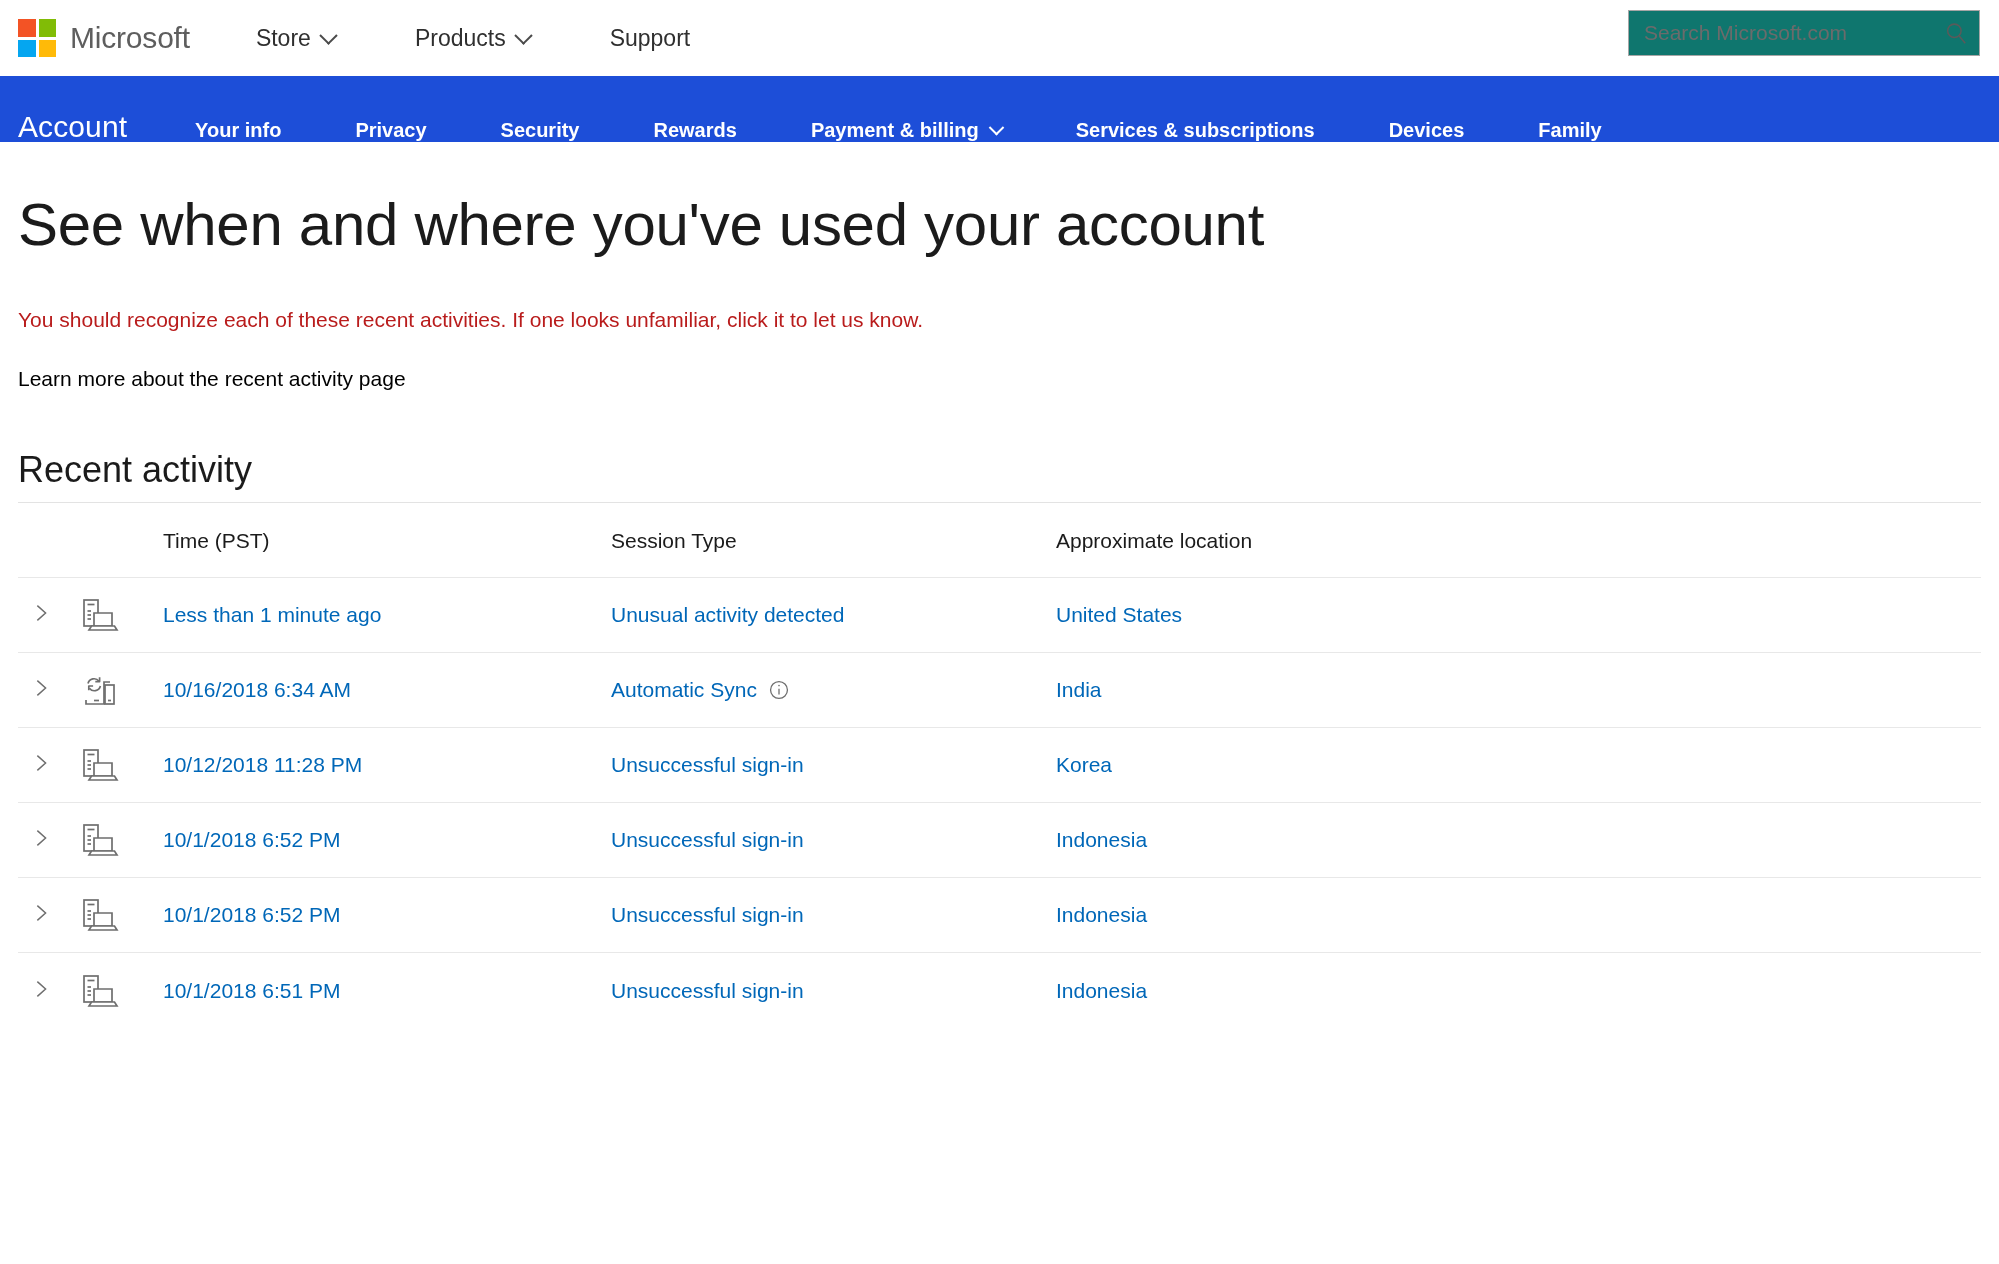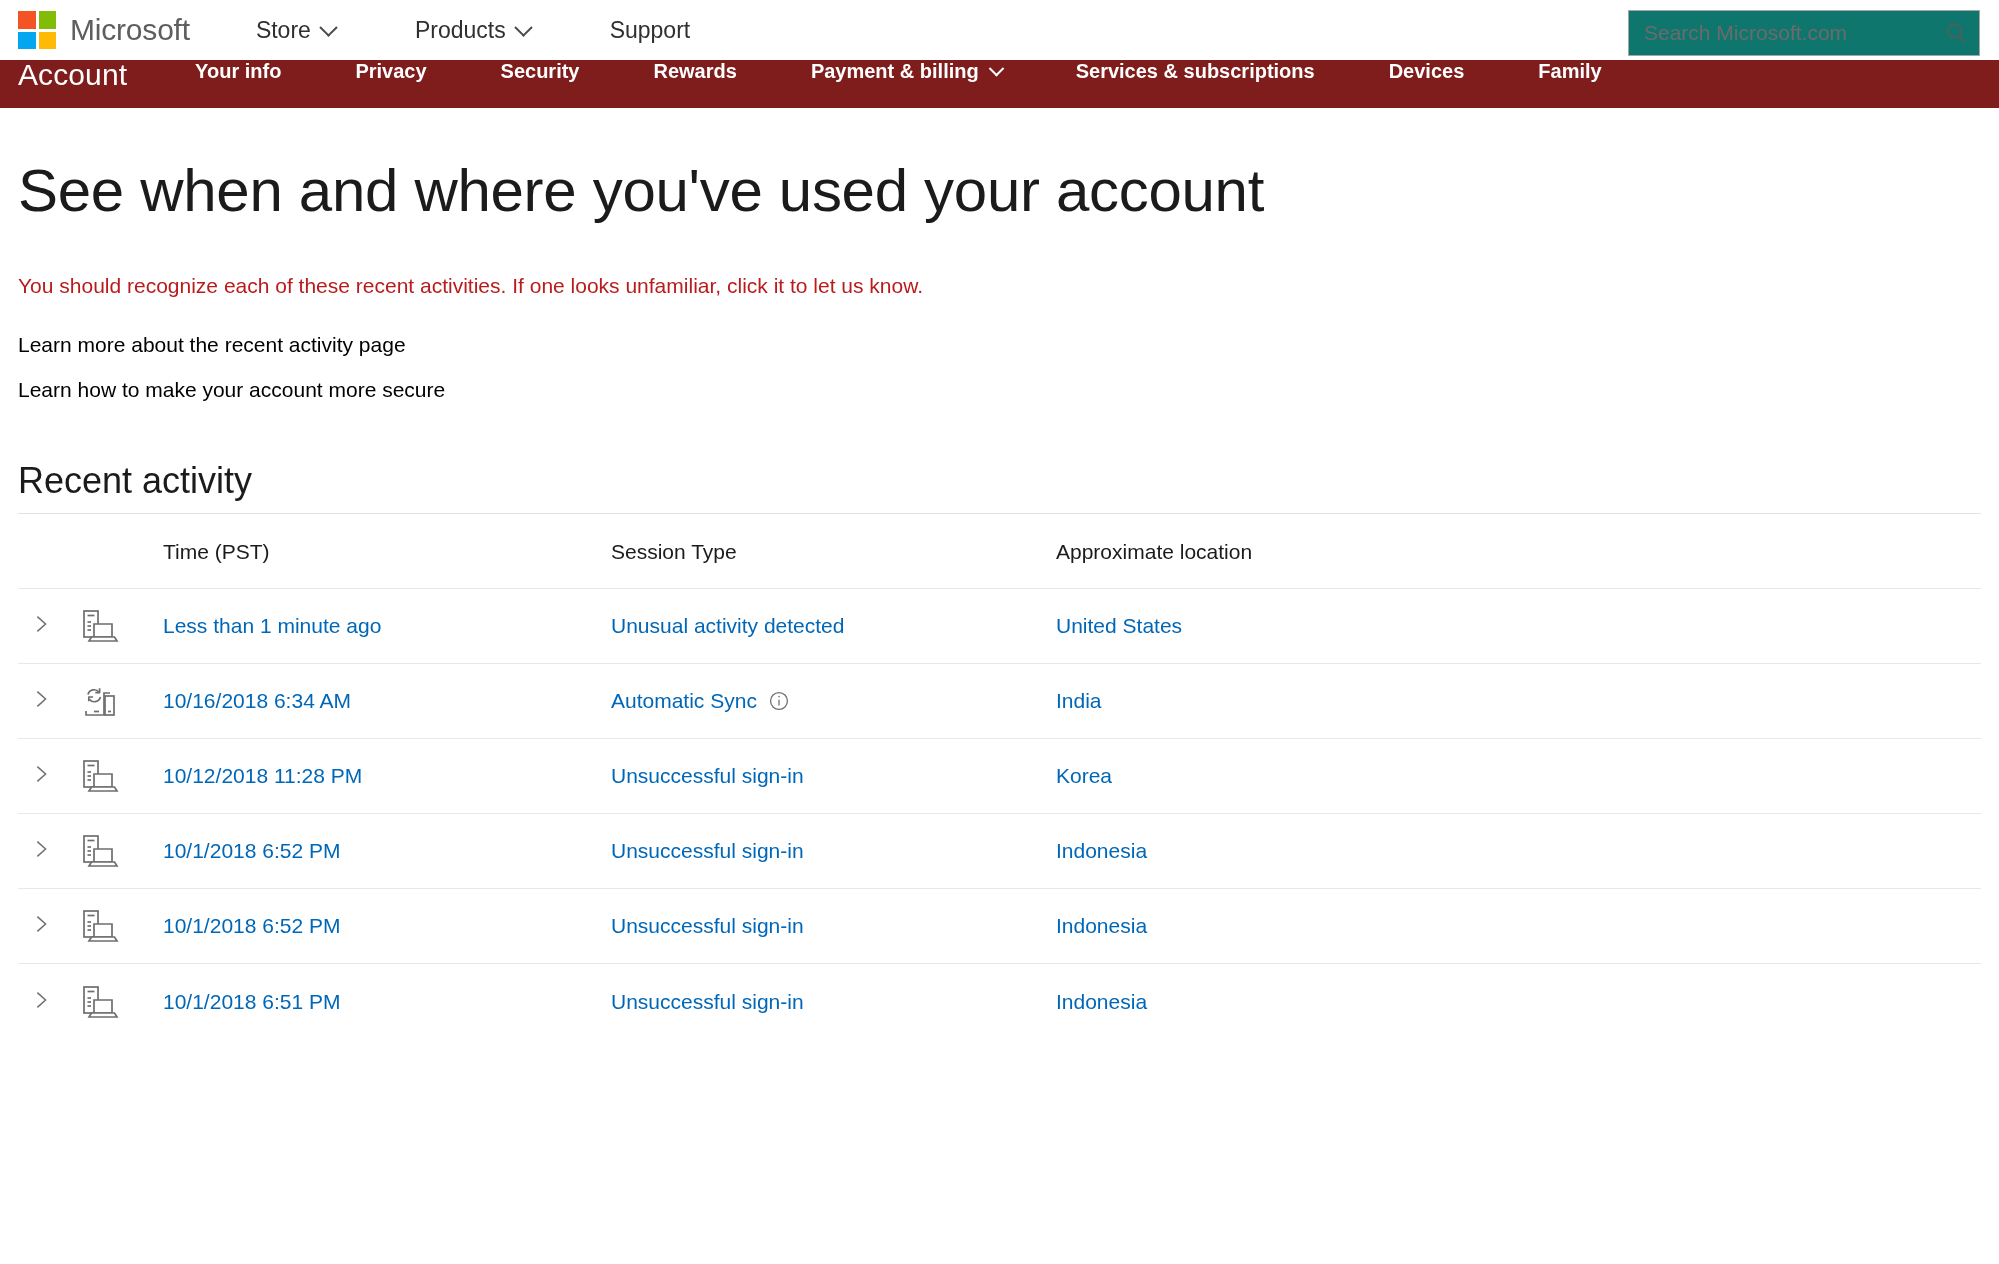--- a/index.html
+++ b/index.html
@@ -12,21 +12,21 @@
   }
   body {
     width: 1999px;
     height: 1264px;
     overflow: hidden;
     position: relative;
   }
 
   
   .ms-header {
-    height: 60px;
+    height: 76px;
     display: flex;
     align-items: center;
     padding: 0 0 0 18px;
     position: relative;
     background: #ffffff;
   }
   .ms-logo-block {
     display: flex;
     align-items: center;
     gap: 14px;
@@ -98,24 +98,24 @@
   .ms-search input::placeholder { color: #6b6b6b; }
   .search-icon {
     width: 26px;
     height: 26px;
     flex: 0 0 26px;
     color: #5a5a5a;
   }
 
   
   .acct-bar {
-    background: #7f1d1d;
-    height: 48px;
-    display: flex;
-    align-items: flex-start;
+    background: #1d4ed8;
+    height: 66px;
+    display: flex;
+    align-items: flex-end;
     padding-left: 18px;
     color: #ffffff;
   }
   .acct-brand {
     font-size: 30px;
     font-weight: 400;
     letter-spacing: 0.1px;
     margin-right: 68px;
     white-space: nowrap;
     line-height: 1;
@@ -297,21 +297,20 @@
     </div>
   </div>
 </div>
 
 <div class="page">
   <h1 class="page-title">See when and where you've used your account</h1>
   <p class="page-desc">You should recognize each of these recent activities. If one looks unfamiliar, click it to let us know.</p>
 
   <div class="link-list">
     <a class="blue-link" href="#">Learn more about the recent activity page</a>
-    <a class="blue-link" href="#">Learn how to make your account more secure</a>
   </div>
 
   <h2 class="section-title">Recent activity</h2>
 
   <table class="activity-table">
     <colgroup>
       <col class="col-chevron">
         <col class="col-icon">
         <col class="col-time">
         <col class="col-session">

